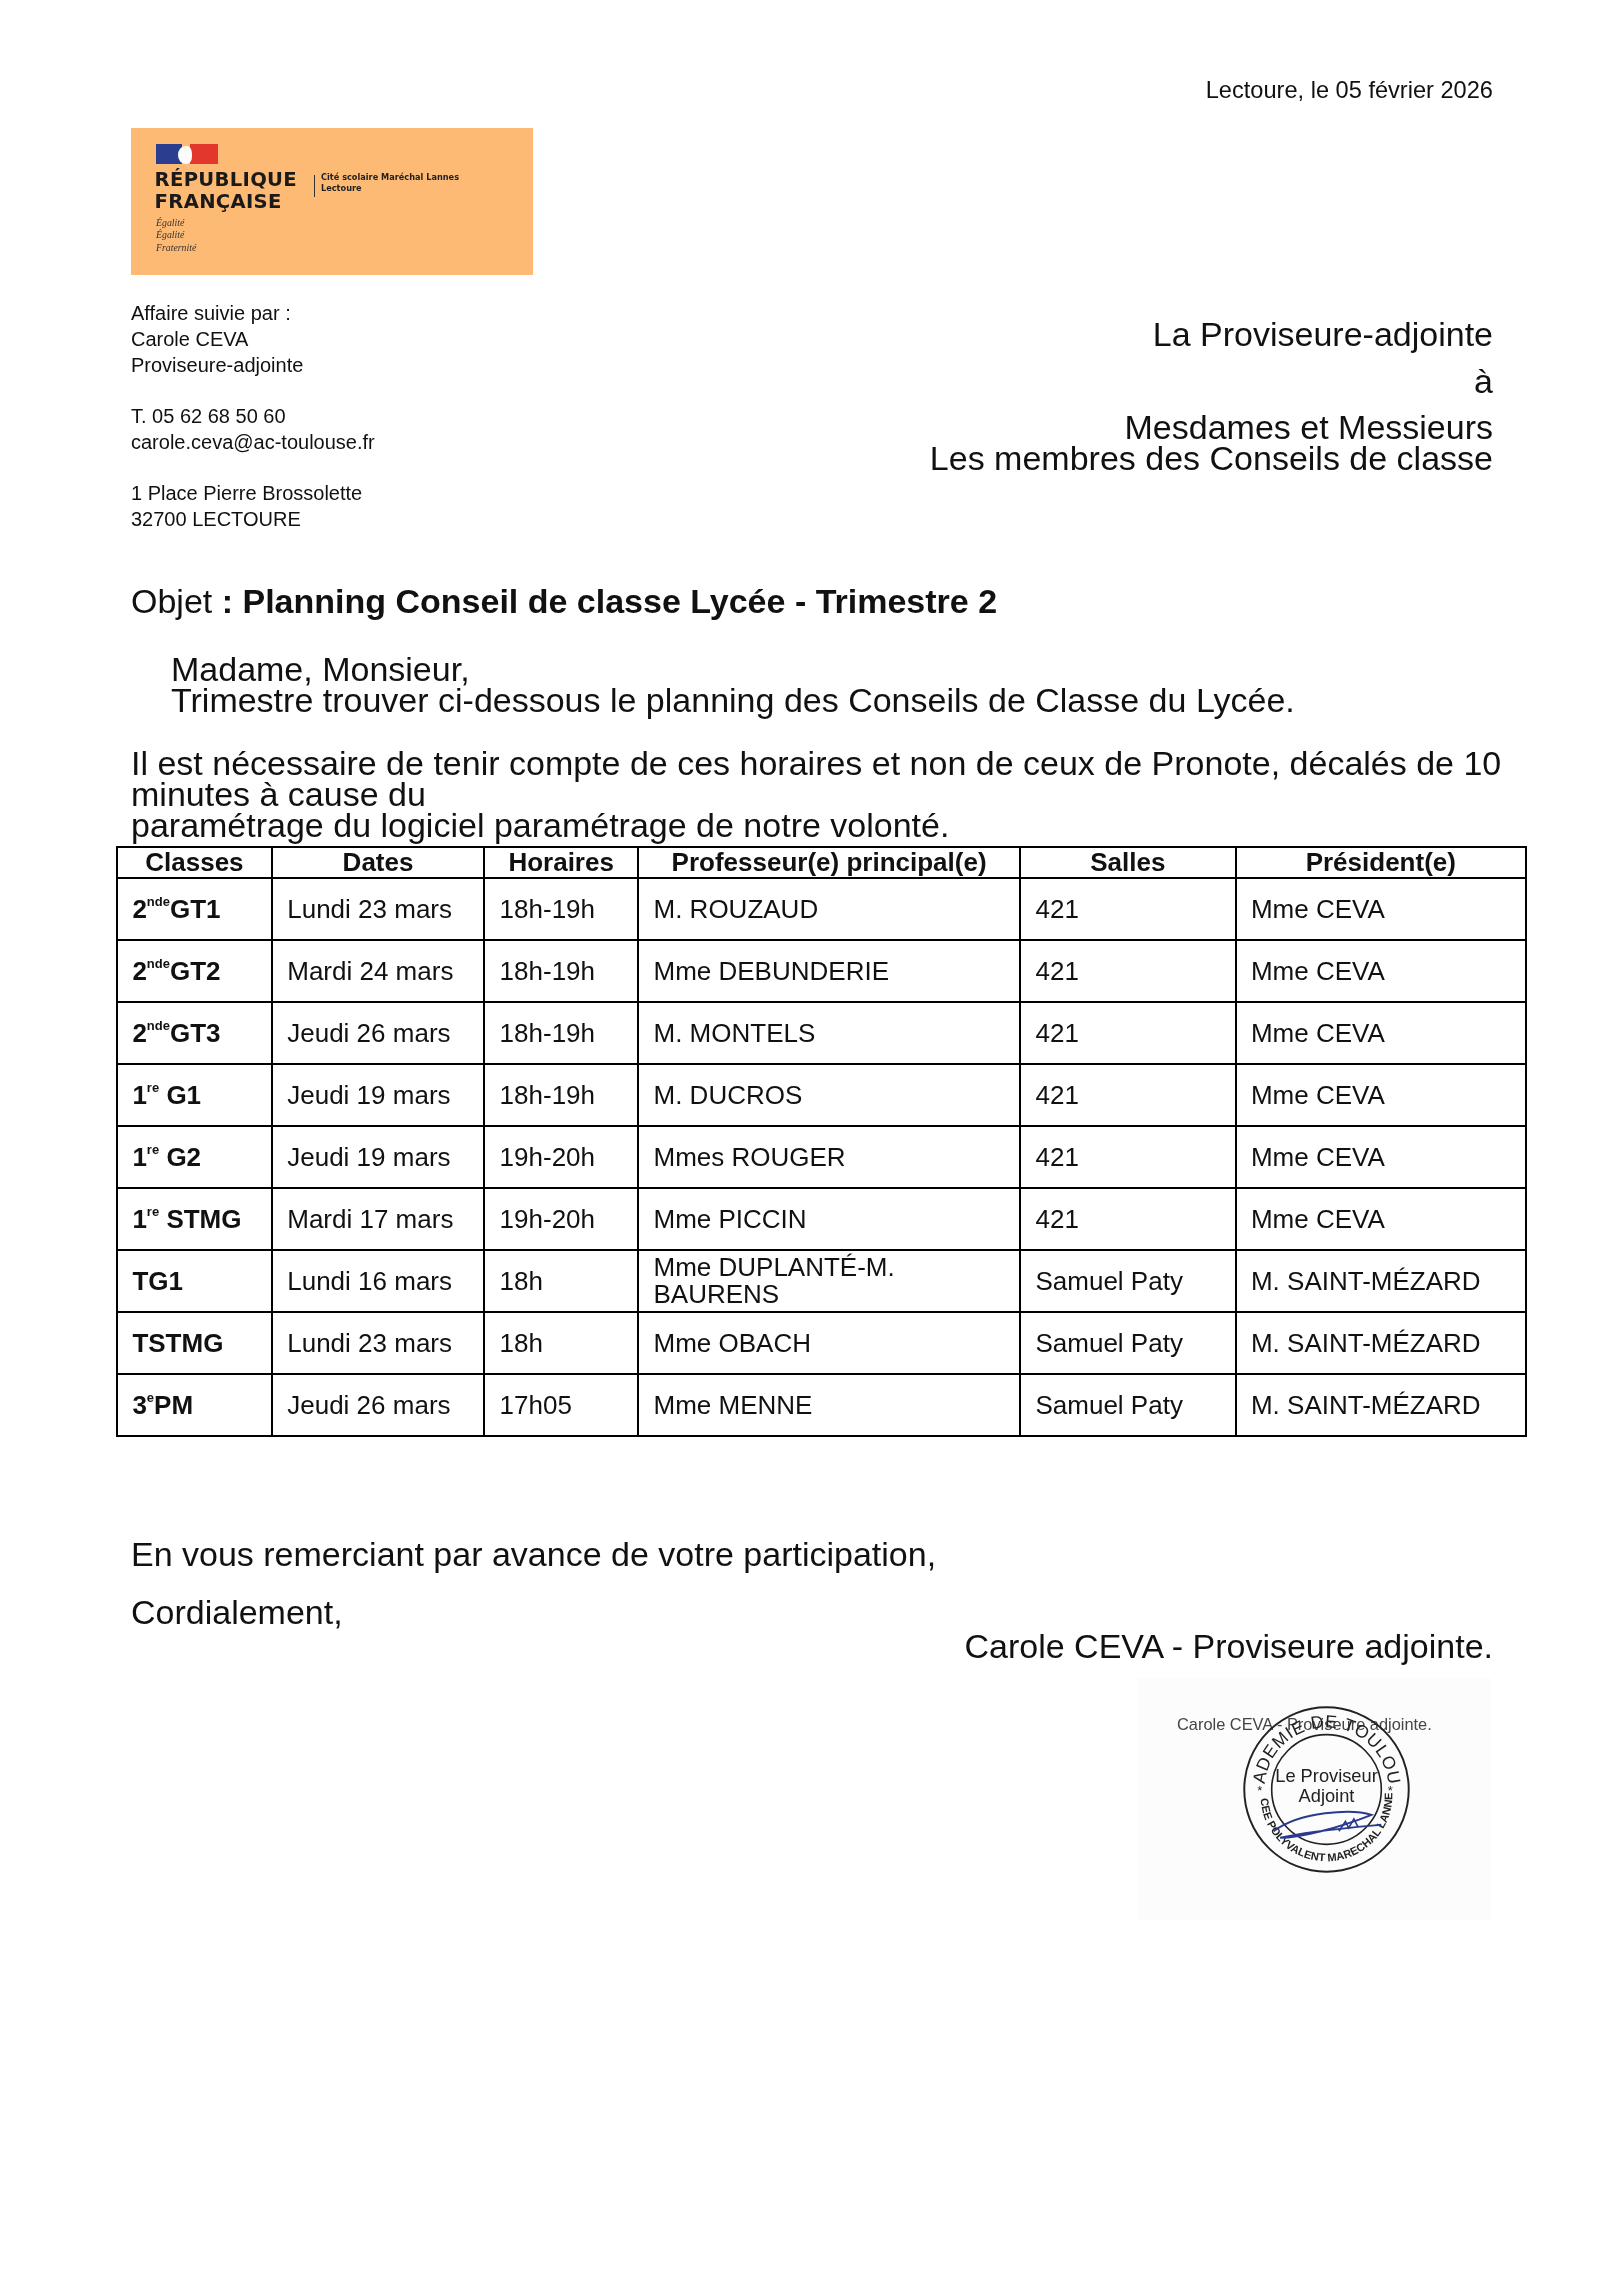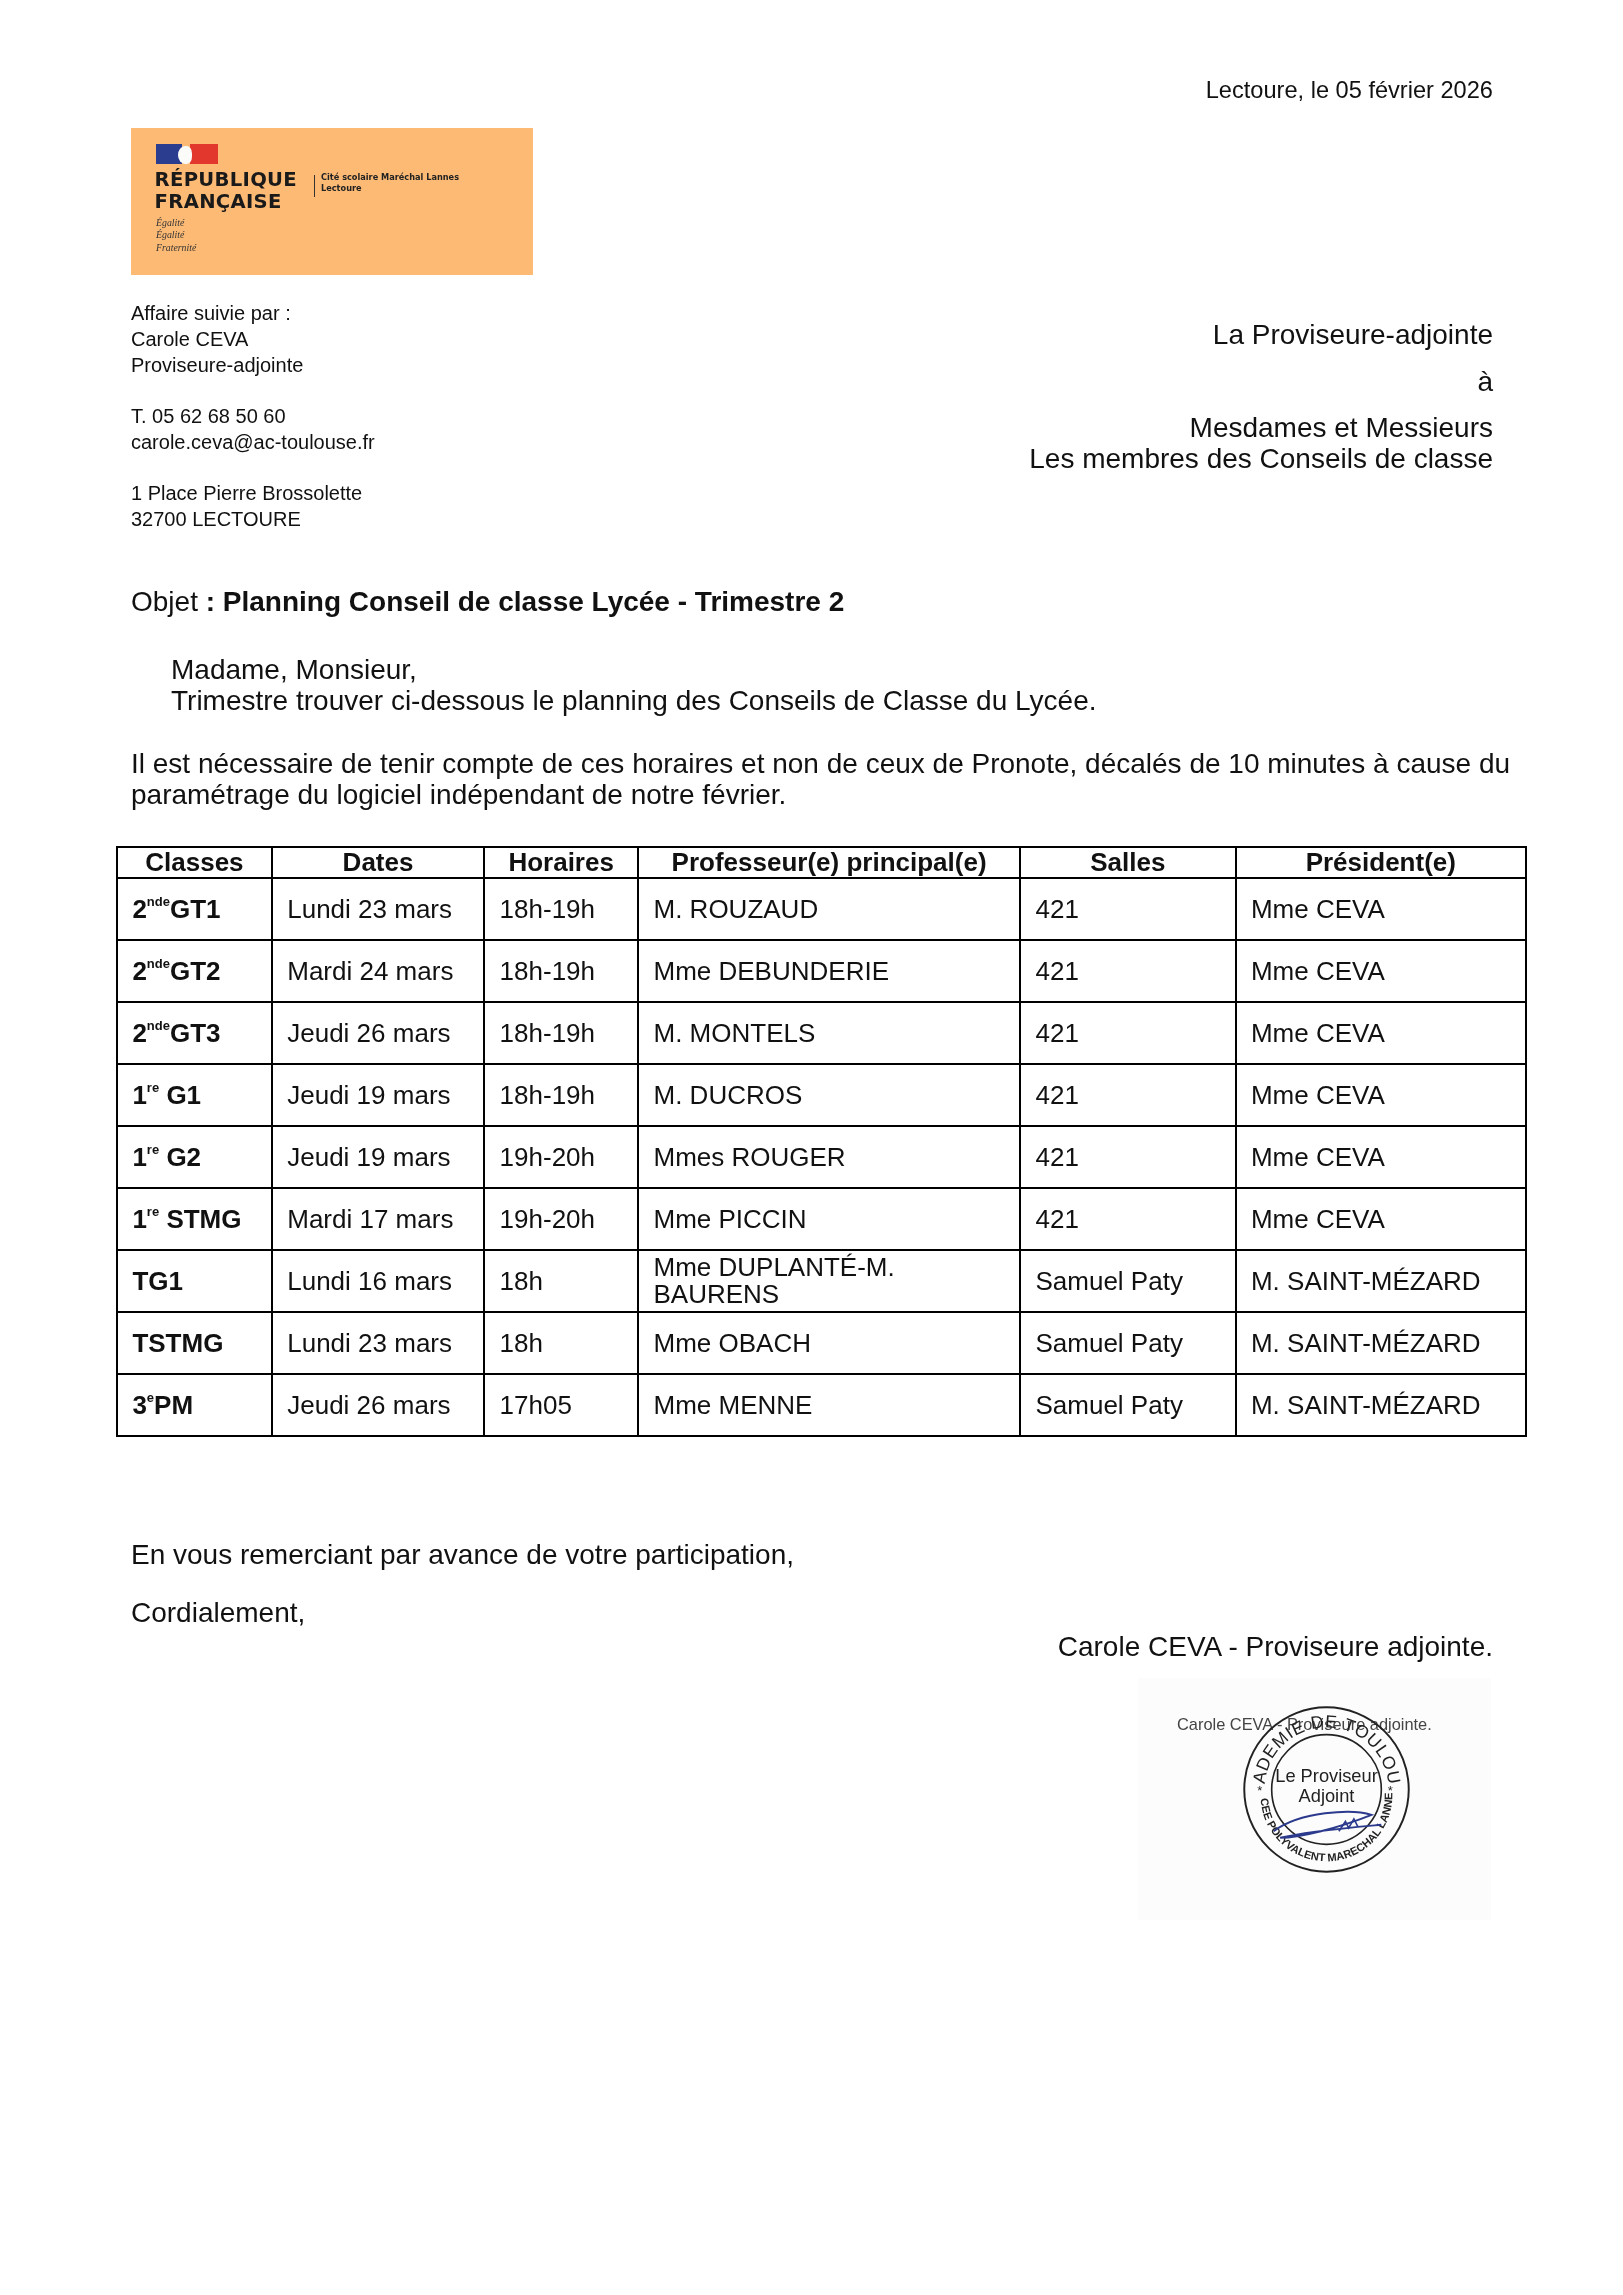--- a/index.html
+++ b/index.html
@@ -1,21 +1,21 @@
 <!DOCTYPE html>
 <html style="font-size:10.5px"><head>
 <meta charset="utf-8">
 <style>
   html, body { margin: 0; padding: 0; background: #ffffff; }
   body { width: 1624px; height: 2295px; position: relative; overflow: hidden;
          font-family: "Liberation Sans", sans-serif; color: #111111; }
   .abs { position: absolute; }
   .t36 { font-size: 23.6px; line-height: 29px; }
   .t31 { font-size: 20px; line-height: 26px; }
-  .t40 { font-size: 28px; line-height: 31px; }
+  .t40 { font-size: 34px; line-height: 31px; }
   .right { text-align: right; }
 
   
   .logo { left: 131px; top: 128px; width: 402px; height: 147px; background: #fdba74; }
   .flag { position: absolute; left: 25px; top: 16.4px; width: 61px; height: 19.6px; }
   .flag .blue { position: absolute; left: 0; top: 0; width: 26px; height: 19.6px; background: #2b3d8f; }
   .flag .red { position: absolute; left: 34px; top: 0; width: 27.5px; height: 19.6px; background: #e1372c; }
   .flag .face { position: absolute; left: 22px; top: 1.3px; width: 14.4px; height: 18.3px; background: #fbfbfa; border-radius: 50% 40% 40% 50%; }
   .rf { position: absolute; left: 23.6px; top: 41px; font-family: "DejaVu Sans", sans-serif; font-weight: bold;
         font-size: 19.6px; line-height: 22px; color: #1a1a1a; letter-spacing: 0.3px; }
@@ -90,21 +90,21 @@
 <div class="abs t40" style="left:131px; top:586px;">
   <span>Objet </span><b>: Planning Conseil de classe Lycée - Trimestre 2</b>
 </div>
 
 <div class="abs t40" style="left:131px; top:654px;margin-left:40px;">
   <div>Madame, Monsieur,</div>
   <div>Trimestre trouver ci-dessous le planning des Conseils de Classe du Lycée.</div>
 </div>
 <div class="abs t40" style="left:131px; top:748px;">
   <div>Il est nécessaire de tenir compte de ces horaires et non de ceux de Pronote, décalés de 10 minutes à cause du</div>
-  <div>paramétrage du logiciel indépendant de notre février.</div>
+  <div>paramétrage du logiciel paramétrage de notre volonté.</div>
 </div>
 
 <table class="planning">
   <colgroup>
     <col style="width:155px">
       <col style="width:213px">
       <col style="width:154px">
     <col style="width:383px">
       <col style="width:216px">
       <col style="width:291px">

